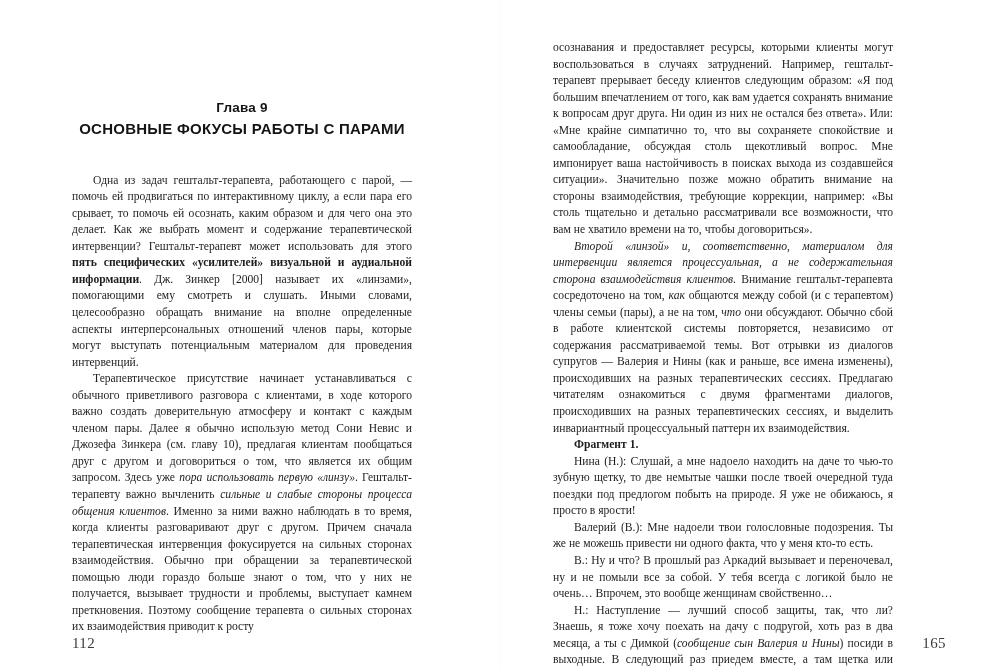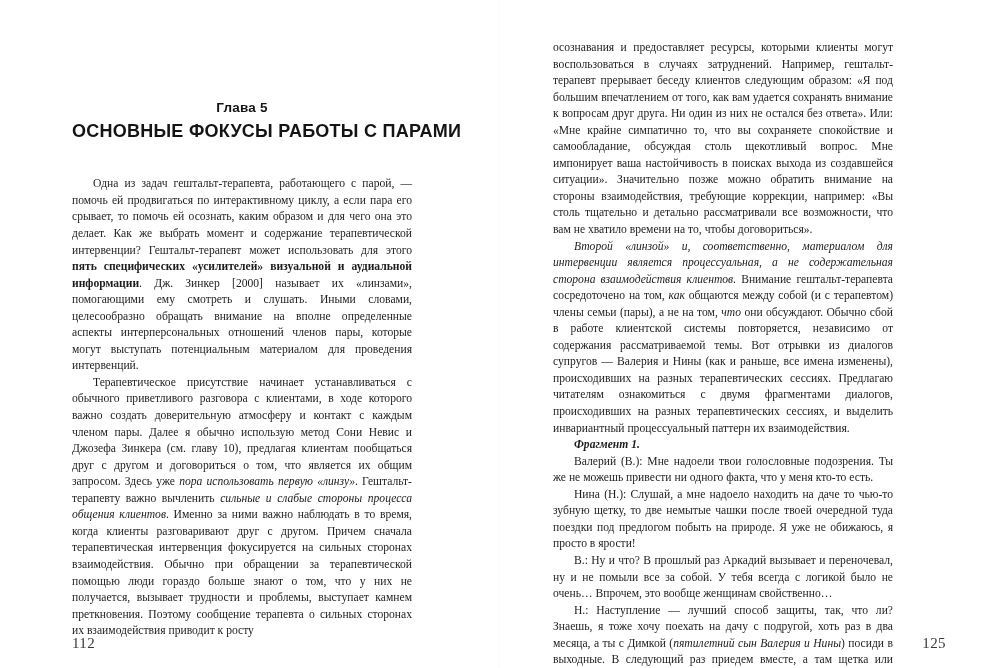--- a/index.html
+++ b/index.html
@@ -60,21 +60,21 @@
     font-family: "Liberation Sans", "DejaVu Sans", sans-serif;
     color: #141414;
   }
   .chapter-num {
     font-size: 13.5px;
     font-weight: 700;
     letter-spacing: 0.2px;
     line-height: 1.25;
   }
   .chapter-title {
-    font-size: 18px;
+    font-size: 15px;
     font-weight: 700;
     letter-spacing: 0.25px;
     margin-top: 3px;
     line-height: 1.25;
     white-space: nowrap;
   }
 
   
   .body-text {
     font-size: 11.6px;
@@ -88,21 +88,21 @@
   .page-right .body-text { margin-top: 40px; }
 
   .body-text p {
     margin: 0;
     text-indent: 21px;
   }
   .body-text p.no-indent { text-indent: 0; }
 
   b, strong { font-weight: 700; }
   i, em     { font-style: italic; }
-  .bi       { font-weight: 700; font-style: italic; }
+  .bi       { font-weight: 700; }
 
   
   .folio {
     position: absolute;
     bottom: 16px;
     font-size: 15px;
     letter-spacing: 0.4px;
     color: #3a3a3a;
     font-family: "Liberation Serif", "DejaVu Serif", serif;
   }
@@ -122,21 +122,21 @@
 </style>
 </head>
 <body>
 
 <div class="spread">
 
   <div class="page page-left">
     <div class="col">
 
       <div class="chapter-head">
-        <div class="chapter-num">Глава 5</div>
+        <div class="chapter-num">Глава 9</div>
         <div class="chapter-title">ОСНОВНЫЕ ФОКУСЫ РАБОТЫ С ПАРАМИ</div>
       </div>
 
       <div class="body-text">
           <p>Одна из задач гештальт-терапевта, работающего с парой, — помочь ей продвигаться по интерактивному циклу, а если пара его срывает, то помочь ей осознать, каким образом и для чего она это делает. Как же выбрать момент и содержание терапевтической интервенции? Гештальт-терапевт может использовать для этого <b>пять специфических «усилителей» визуальной и аудиальной информации</b>. Дж. Зинкер [2000] называет их «линзами», помогающими ему смотреть и слушать. Иными словами, целесообразно обращать внимание на вполне определенные аспекты интерперсональных отношений членов пары, которые могут выступать потенциальным материалом для проведения интервенций.</p>
           <p>Терапевтическое присутствие начинает устанавливаться с обычного приветливого разговора с клиентами, в ходе которого важно создать доверительную атмосферу и контакт с каждым членом пары. Далее я обычно использую метод Сони Невис и Джозефа Зинкера (см. главу 10), предлагая клиентам пообщаться друг с другом и договориться о том, что является их общим запросом. Здесь уже <i>пора использовать первую «линзу»</i>. Гештальт-терапевту важно вычленить <i>сильные и слабые стороны процесса общения клиентов</i>. Именно за ними важно наблюдать в то время, когда клиенты разговаривают друг с другом. Причем сначала терапевтическая интервенция фокусируется на сильных сторонах взаимодействия. Обычно при обращении за терапевтической помощью люди гораздо больше знают о том, что у них не получается, вызывает трудности и проблемы, выступает камнем преткновения. Поэтому сообщение терапевта о сильных сторонах их взаимодействия приводит к росту</p>
         </div>
 
     </div>
 
@@ -145,24 +145,24 @@
 
   <div class="gutter"></div>
 
   <div class="page page-right">
     <div class="col">
 
       <div class="body-text">
           <p class="no-indent">осознавания и предоставляет ресурсы, которыми клиенты могут воспользоваться в случаях затруднений. Например, гештальт-терапевт прерывает беседу клиентов следующим образом: «Я под большим впечатлением от того, как вам удается сохранять внимание к вопросам друг друга. Ни один из них не остался без ответа». Или: «Мне крайне симпатично то, что вы сохраняете спокойствие и самообладание, обсуждая столь щекотливый вопрос. Мне импонирует ваша настойчивость в поисках выхода из создавшейся ситуации». Значительно позже можно обратить внимание на стороны взаимодействия, требующие коррекции, например: «Вы столь тщательно и детально рассматривали все возможности, что вам не хватило времени на то, чтобы договориться».</p>
           <p><i>Второй «линзой» и, соответственно, материалом для интервенции является процессуальная, а не содержательная сторона взаимодействия клиентов</i>. Внимание гештальт-терапевта сосредоточено на том, <i>как</i> общаются между собой (и с терапевтом) члены семьи (пары), а не на том, <i>что</i> они обсуждают. Обычно сбой в работе клиентской системы повторяется, независимо от содержания рассматриваемой темы. Вот отрывки из диалогов супругов — Валерия и Нины (как и раньше, все имена изменены), происходивших на разных терапевтических сессиях. Предлагаю читателям ознакомиться с двумя фрагментами диалогов, происходивших на разных терапевтических сессиях, и выделить инвариантный процессуальный паттерн их взаимодействия.</p>
           <p><span class="bi">Фрагмент 1.</span></p>
+          <p>Нина (Н.): Слушай, а мне надоело находить на даче то чью-то зубную щетку, то две немытые чашки после твоей очередной туда поездки под предлогом побыть на природе. Я уже не обижаюсь, я просто в ярости!</p>
           <p>Валерий (В.): Мне надоели твои голословные подозрения. Ты же не можешь привести ни одного факта, что у меня кто-то есть.</p>
-          <p>Нина (Н.): Слушай, а мне надоело находить на даче то чью-то зубную щетку, то две немытые чашки после твоей очередной туда поездки под предлогом побыть на природе. Я уже не обижаюсь, я просто в ярости!</p>
           <p>В.: Ну и что? В прошлый раз Аркадий вызывает и переночевал, ну и не помыли все за собой. У тебя всегда с логикой было не очень… Впрочем, это вообще женщинам свойственно…</p>
-          <p>Н.: Наступление — лучший способ защиты, так, что ли? Знаешь, я тоже хочу поехать на дачу с подругой, хоть раз в два месяца, а ты с Димкой (<i>пятилетний сын Валерия и Нины</i>) посиди в выходные. В следующий раз приедем вместе, а там щетка или бокалы… Любопытно, что ты мне скажешь.</p>
+          <p>Н.: Наступление — лучший способ защиты, так, что ли? Знаешь, я тоже хочу поехать на дачу с подругой, хоть раз в два месяца, а ты с Димкой (<i>сообщение сын Валерия и Нины</i>) посиди в выходные. В следующий раз приедем вместе, а там щетка или бокалы… Любопытно, что ты мне скажешь.</p>
         </div>
 
     </div>
 
-    <div class="folio">125</div>
+    <div class="folio">165</div>
   </div>
 
 </div>
 
 </body></html>

